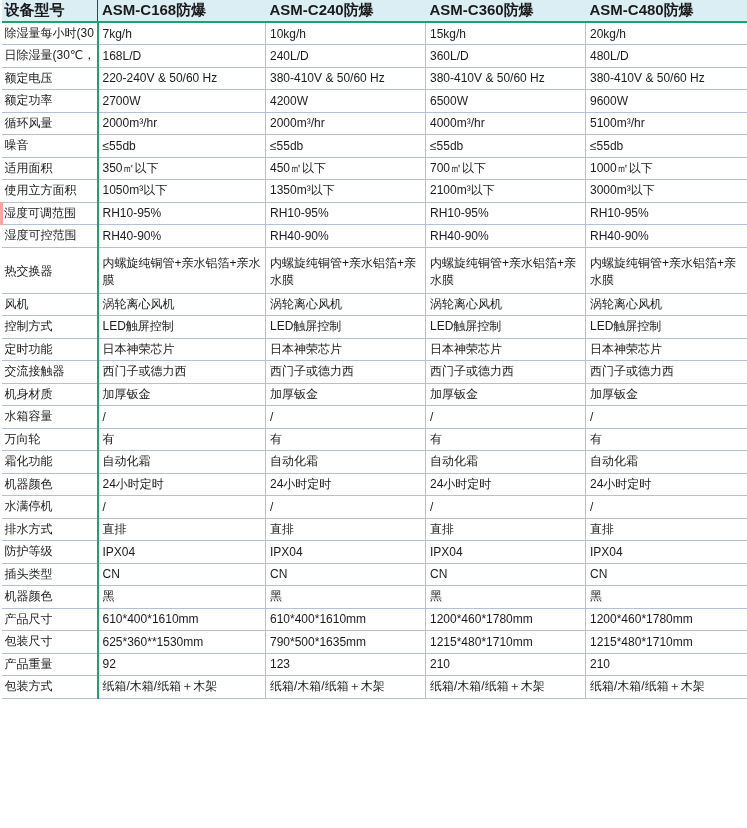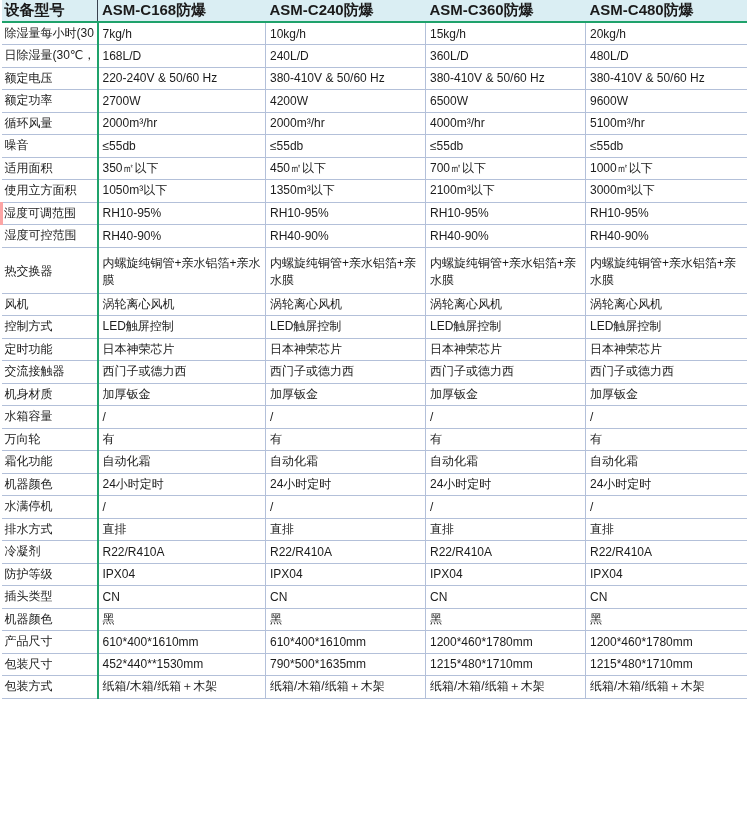--- a/index.html
+++ b/index.html
@@ -199,27 +199,20 @@
           <td class="value-cell">/</td>
         </tr>
         <tr class="right-edge">
           <td class="label-cell">排水方式</td>
           <td class="value-cell">直排</td>
           <td class="value-cell">直排</td>
           <td class="value-cell">直排</td>
           <td class="value-cell">直排</td>
         </tr>
         <tr class="right-edge">
-          <td class="label-cell">冷凝剂</td>
-          <td class="value-cell">R22/R410A</td>
-          <td class="value-cell">R22/R410A</td>
-          <td class="value-cell">R22/R410A</td>
-          <td class="value-cell">R22/R410A</td>
-        </tr>
-        <tr class="right-edge">
           <td class="label-cell">防护等级</td>
           <td class="value-cell">IPX04</td>
           <td class="value-cell">IPX04</td>
           <td class="value-cell">IPX04</td>
           <td class="value-cell">IPX04</td>
         </tr>
         <tr class="right-edge">
           <td class="label-cell">插头类型</td>
           <td class="value-cell">CN</td>
           <td class="value-cell">CN</td>
@@ -235,24 +228,31 @@
         </tr>
         <tr class="right-edge">
           <td class="label-cell">产品尺寸</td>
           <td class="value-cell">610*400*1610mm</td>
           <td class="value-cell">610*400*1610mm</td>
           <td class="value-cell">1200*460*1780mm</td>
           <td class="value-cell">1200*460*1780mm</td>
         </tr>
         <tr class="right-edge">
           <td class="label-cell">包装尺寸</td>
-          <td class="value-cell">452*440**1530mm</td>
+          <td class="value-cell">625*360**1530mm</td>
           <td class="value-cell">790*500*1635mm</td>
           <td class="value-cell">1215*480*1710mm</td>
           <td class="value-cell">1215*480*1710mm</td>
+        </tr>
+        <tr class="right-edge">
+          <td class="label-cell">产品重量</td>
+          <td class="value-cell">92</td>
+          <td class="value-cell">123</td>
+          <td class="value-cell">210</td>
+          <td class="value-cell">210</td>
         </tr>
         <tr class="right-edge">
           <td class="label-cell">包装方式</td>
           <td class="value-cell">纸箱/木箱/纸箱＋木架</td>
           <td class="value-cell">纸箱/木箱/纸箱＋木架</td>
           <td class="value-cell">纸箱/木箱/纸箱＋木架</td>
           <td class="value-cell">纸箱/木箱/纸箱＋木架</td>
         </tr>
       </tbody>
   </table>

